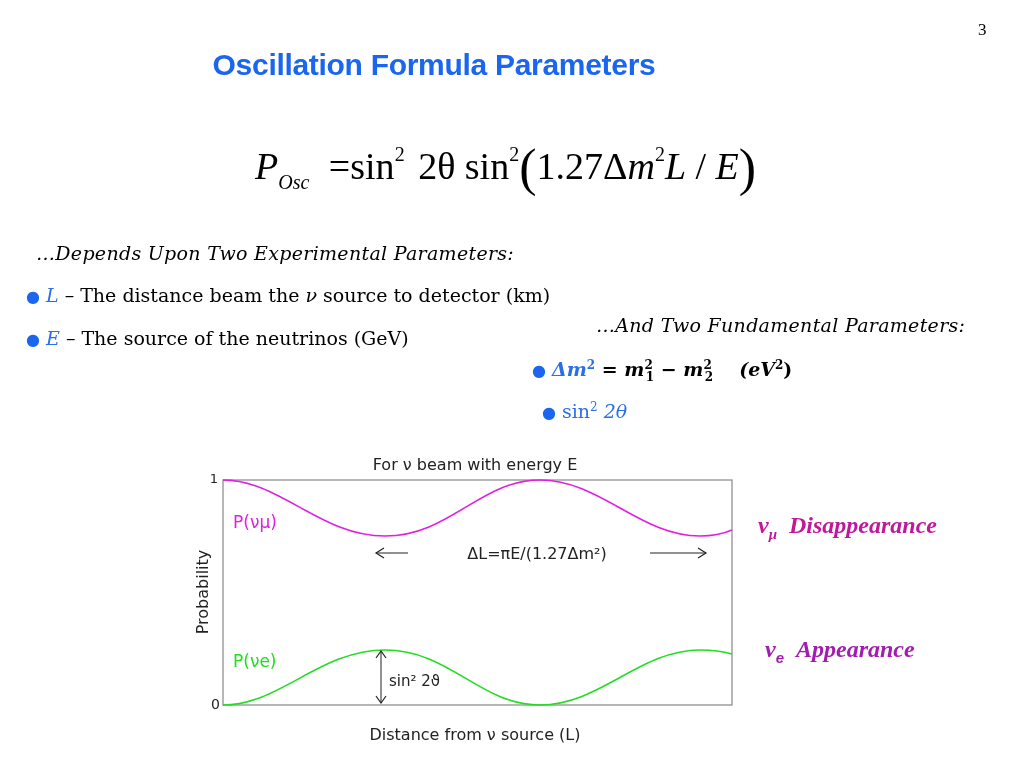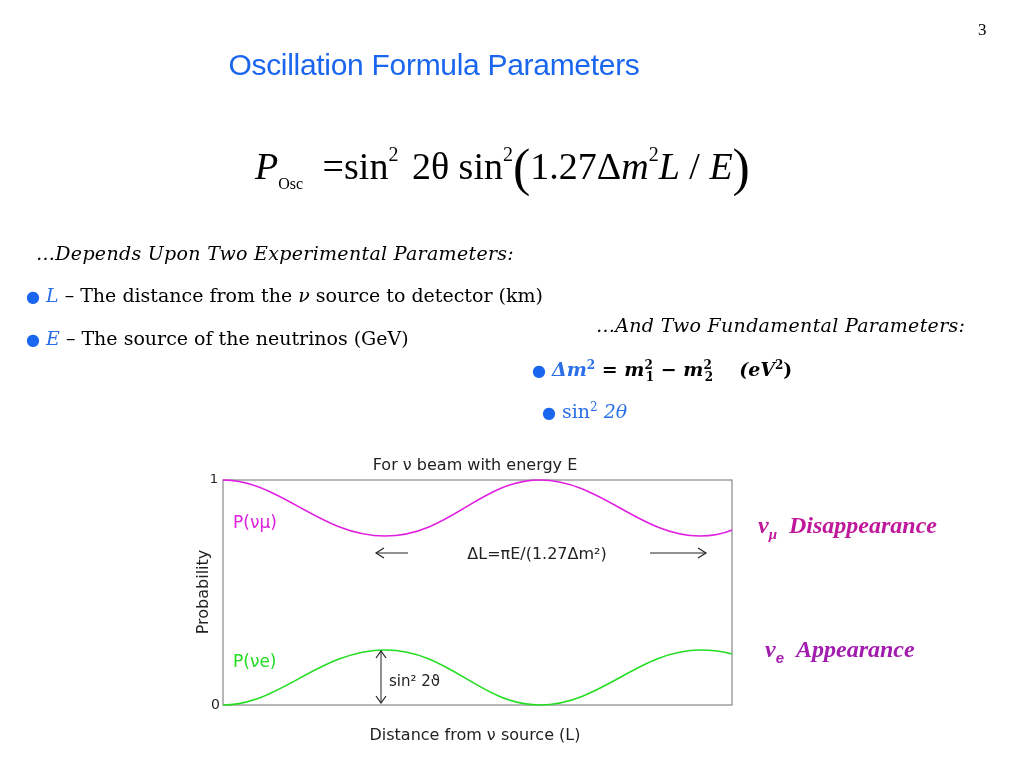--- a/index.html
+++ b/index.html
@@ -1,22 +1,22 @@
 <!DOCTYPE html>
 <html><head>
 <meta charset="utf-8">
 <style>
   html, body { margin:0; padding:0; }
   body { width:1024px; height:768px; position:relative; background:#ffffff; overflow:hidden; font-family:"Liberation Serif", serif; color:#000; }
   .abs { position:absolute; }
   .page-num { left:978px; top:20px; font-size:17px; font-family:"Liberation Serif", serif; }
-  .title { left:0; width:868px; top:48px; text-align:center; font-family:"Liberation Sans", sans-serif; font-weight:normal; font-size:30px; color:#1a66ee; letter-spacing:-0.3px; }
+  .title { left:0; width:868px; top:48px; text-align:center; font-family:"Liberation Sans", sans-serif; font-weight:bold; font-size:30px; color:#1a66ee; letter-spacing:-0.3px; }
   .formula { left:255px; top:138px; font-size:38px; font-family:"Liberation Serif", serif; white-space:nowrap; }
   .formula i { font-style:italic; }
-  .formula sub { font-size:16px; vertical-align:-10px; }
+  .formula sub { font-size:20px; font-style:italic; vertical-align:-10px; }
   .formula sup { font-size:20px; vertical-align:18px; }
   .formula .paren { font-size:52px; vertical-align:-6px; font-weight:100; }
   .cm { font-family:"DejaVu Serif", "Liberation Serif", serif;margin-top:16px; }
   .heading-it { font-style:italic; font-size:19px; letter-spacing:0.3px; }
   .bul { font-size:19px; white-space:nowrap; }
   .dot { color:#1a66ee; font-size:16px; margin-right:6px; }
   .blue { color:#2a6fe8; }
   .it { font-style:italic; }
   .bul sup, .bul sub { font-size:12px; }
   .legend-mu { left:758px; top:512px; font-size:24px; font-style:italic; font-weight:bold; color:#c0189a; white-space:nowrap;text-align:right; }
@@ -33,21 +33,21 @@
 
 <div class="abs formula">
   <i>P</i><sub>Osc</sub>
   <span style="margin-left:10px">=</span><span>sin</span><sup>2</sup>
   <span style="margin-left:4px">2θ</span>
   <span>sin</span><sup>2</sup><span class="paren">(</span><span>1.27Δ</span><i>m</i><sup>2</sup><i>L</i><span> / </span><i>E</i><span class="paren">)</span>
 </div>
 
 <div class="abs heading-it cm" style="left:36px; top:226px;">…Depends Upon Two Experimental Parameters:</div>
 <div class="abs bul cm" style="left:26px; top:268px;">
-  <span class="dot">●</span><span class="blue it">L</span><span> – </span><span>The distance from the </span><span class="it">ν</span><span> source to detector (km)</span>
+  <span class="dot">●</span><span class="blue it">L</span><span> – </span><span>The distance beam the </span><span class="it">ν</span><span> source to detector (km)</span>
 </div>
 <div class="abs bul cm" style="left:26px; top:311px;">
   <span class="dot">●</span><span class="blue it">E</span><span> – </span><span>The source of the neutrinos (GeV)</span>
 </div>
 
 <div class="abs heading-it cm" style="left:596px; top:298px;font-style:italic;">…And Two Fundamental Parameters:</div>
 <div class="abs bul cm" style="left:532px; top:342px;font-weight:bold;">
   <span class="dot">●</span><span class="blue it">Δm</span><sup class="blue">2</sup><span> = </span><span class="it">m</span><sup>2</sup><sub style="margin-left:-7px">1</sub><span> − </span><span class="it">m</span><sup>2</sup><sub style="margin-left:-7px">2</sub><span style="margin-left:26px" class="it">(eV</span><sup>2</sup><span>)</span>
 </div>
 <div class="abs bul cm" style="left:542px; top:384px;">

